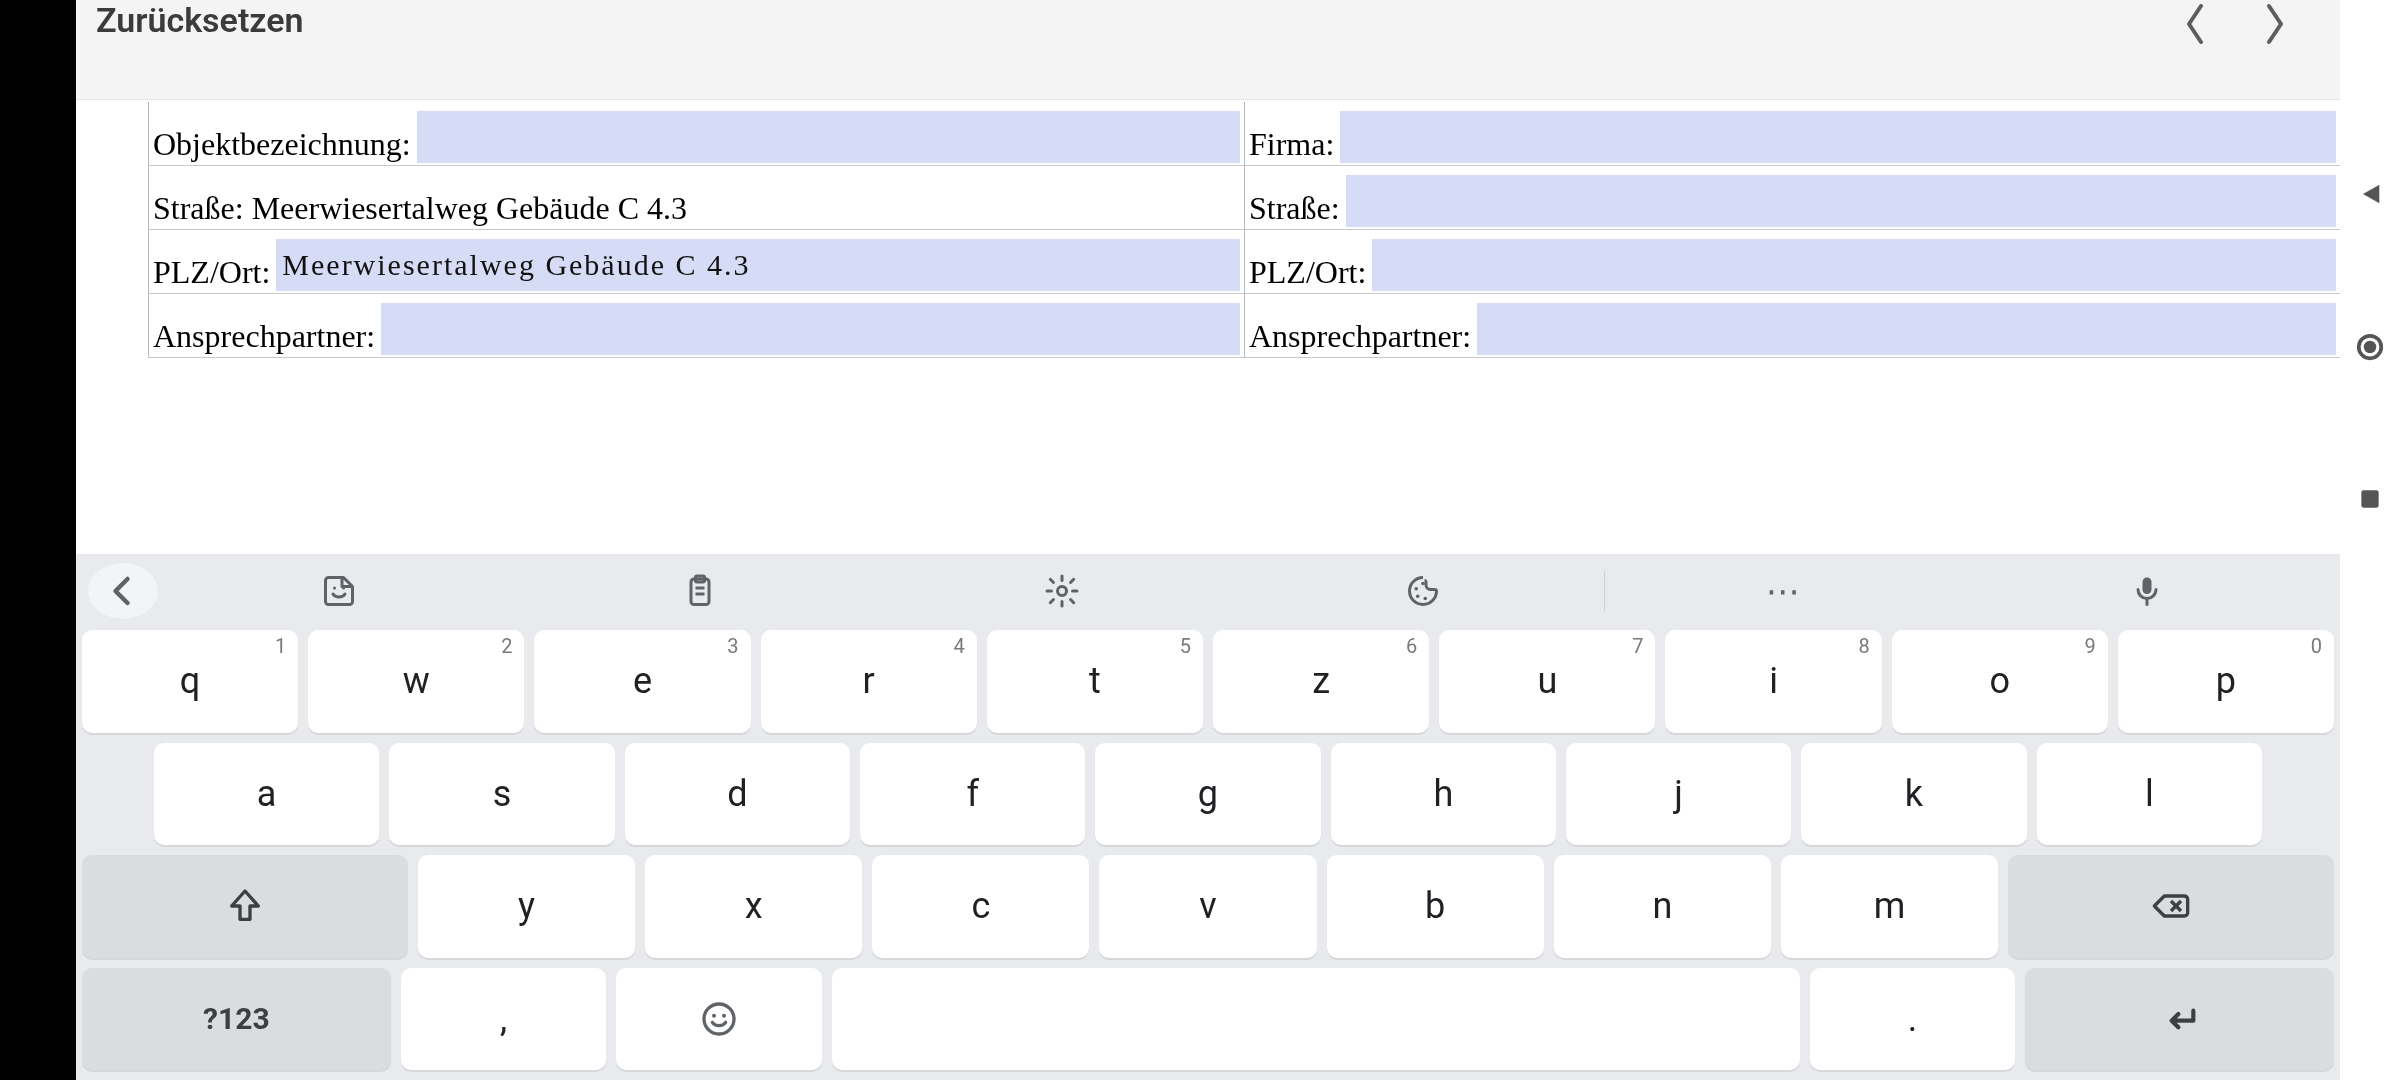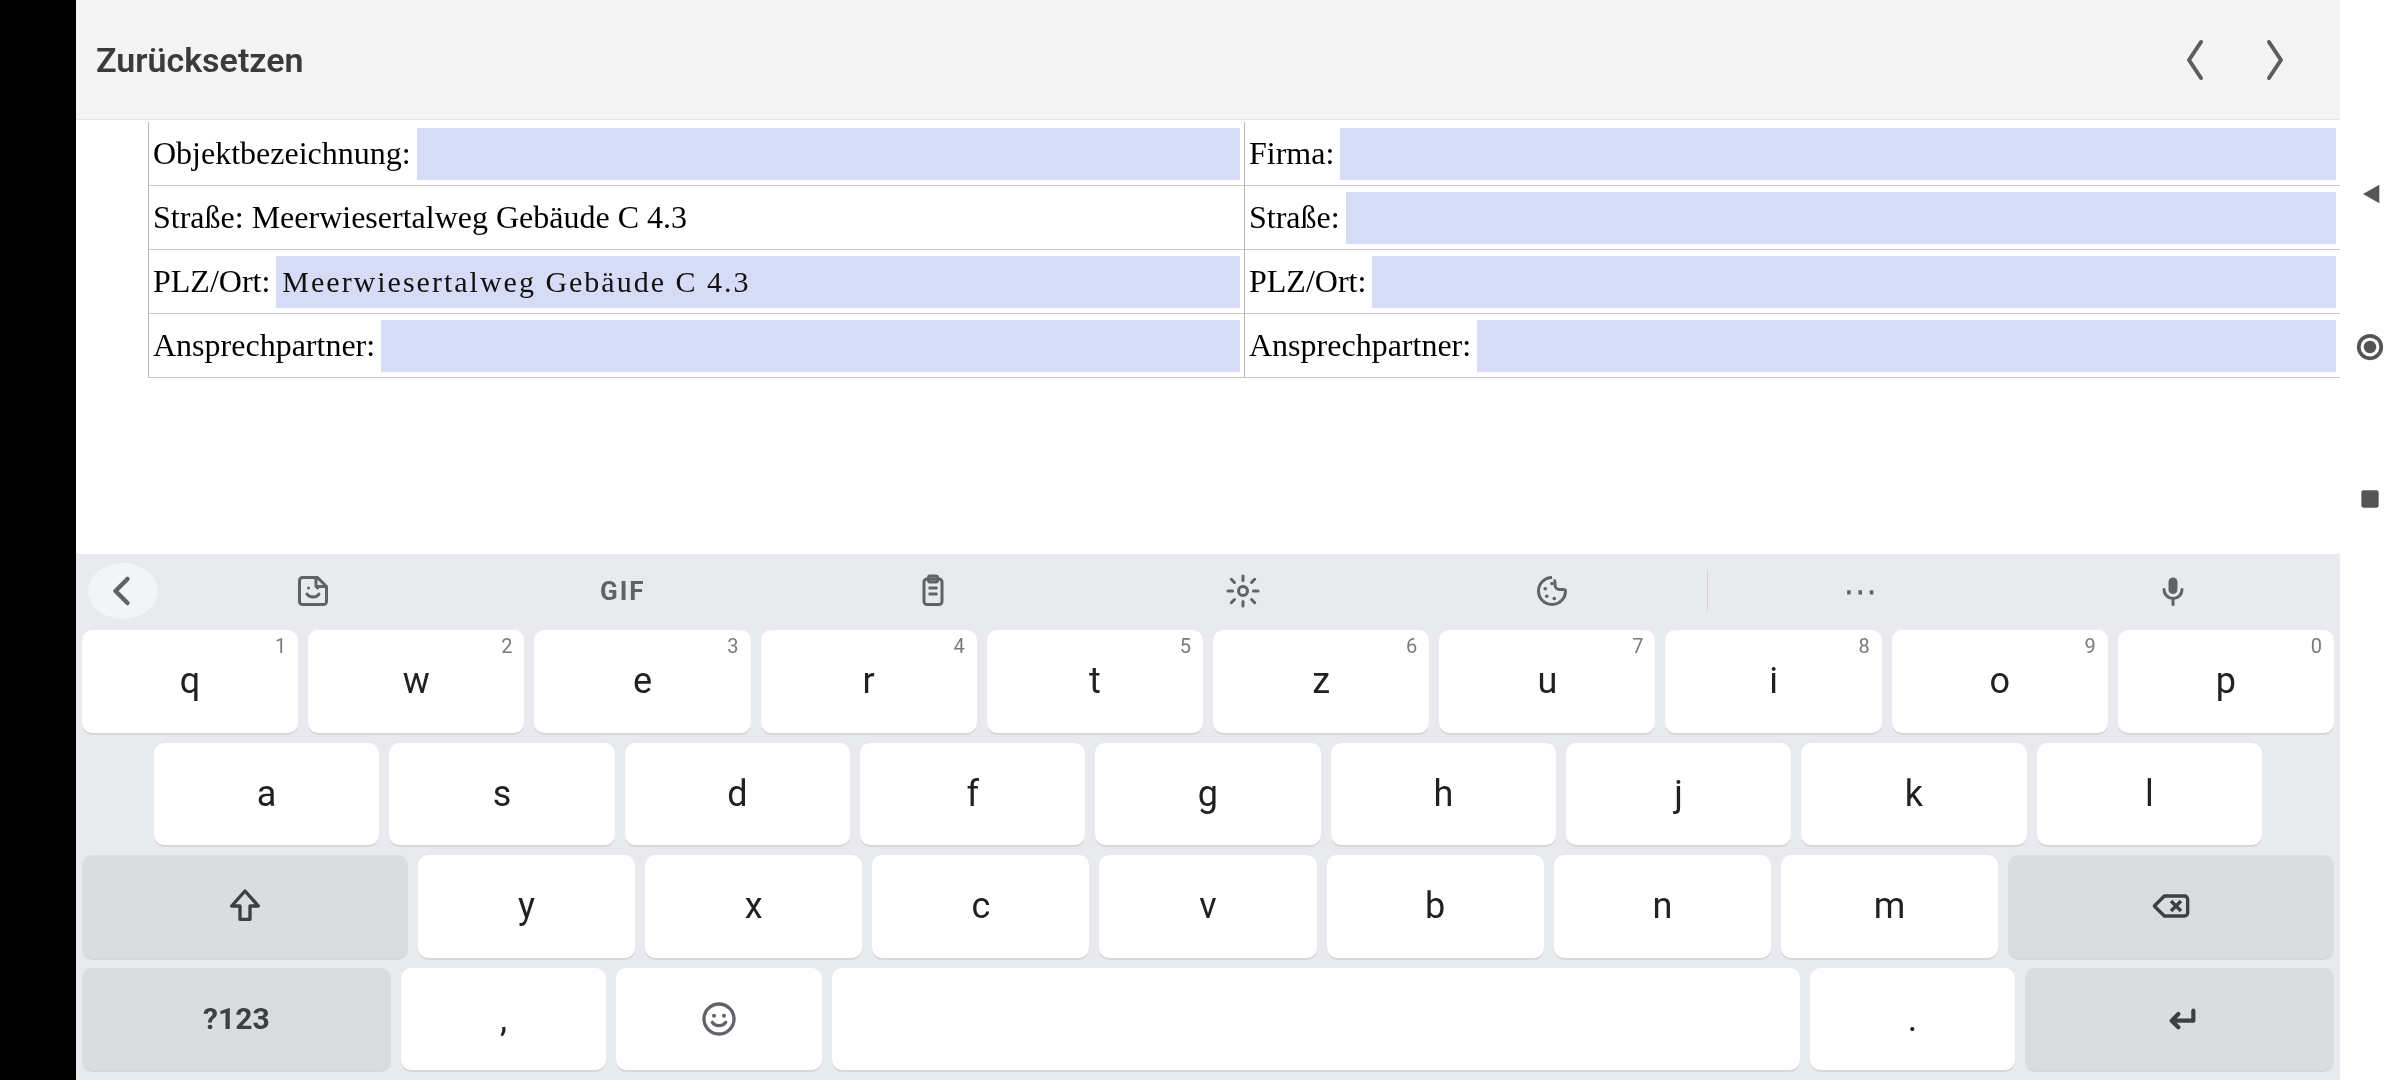--- a/index.html
+++ b/index.html
@@ -30,24 +30,24 @@
     display: flex;
     flex-direction: column;
     align-items: center;
     padding-top: 180px;
     gap: 120px;
   }
   .nav-right svg { fill: #555; }
 
   
   .header {
-    height: 120px;
+    height: 100px;
     background: #f4f4f4;
     display: flex;
-    align-items: center;
+    align-items: flex-start;
     padding: 0 20px;
     border-bottom: 1px solid #e5e5e5;
   }
   .header-title {
     font-size: 34px;
     font-weight: 600;
     color: #3b3b3b;
   }
   .header-spacer { flex: 1; }
   .header-nav {
@@ -73,21 +73,21 @@
     margin-left: 72px;
     width: calc(100% - 72px);
   }
   .form-col {
     flex: 1;
     border-left: 1px solid #b9b9b9;
   }
   .form-col:first-child { border-left: 1px solid #b9b9b9; }
   .form-row {
     display: flex;
-    align-items: center;
+    align-items: flex-end;
     border-bottom: 1px solid #c9c9c9;
     min-height: 64px;
     padding: 2px 4px 2px 2px;
   }
   .form-row:first-child { border-top: none; }
   .fld-label {
     font-family: "Times New Roman", serif;
     font-size: 32px;
     color: #000;
     padding: 0 4px 0 2px;
@@ -256,21 +256,20 @@
       <div class="kb-tool back">
         <svg viewBox="0 0 24 24">
             <path d="M15 4l-8 8 8 8" fill="none" stroke="#5f6368" stroke-width="3" stroke-linecap="round" stroke-linejoin="round"></path>
           </svg>
       </div>
       <div class="kb-tool">
         <svg viewBox="0 0 24 24">
             <path d="M5 3h10l6 6v10a2 2 0 0 1-2 2H5a2 2 0 0 1-2-2V5a2 2 0 0 1 2-2zm9 0v6h6M8 14c.8 1.3 2.3 2 4 2s3.2-.7 4-2M9 10h.01M15 10h.01" fill="none" stroke="#5f6368" stroke-width="2" stroke-linecap="round" stroke-linejoin="round"></path>
           </svg>
       </div>
-      <div class="kb-tool gif">GIF</div>
       <div class="kb-tool">
         <svg viewBox="0 0 24 24">
             <rect x="6" y="4" width="12" height="17" rx="2" fill="none" stroke="#5f6368" stroke-width="2"></rect>
             <rect x="9" y="2" width="6" height="4" rx="1" fill="none" stroke="#5f6368" stroke-width="2"></rect>
             <line x1="9" y1="10" x2="15" y2="10" stroke="#5f6368" stroke-width="2"></line>
             <line x1="9" y1="14" x2="15" y2="14" stroke="#5f6368" stroke-width="2"></line>
           </svg>
       </div>
       <div class="kb-tool">
         <svg viewBox="0 0 24 24">

